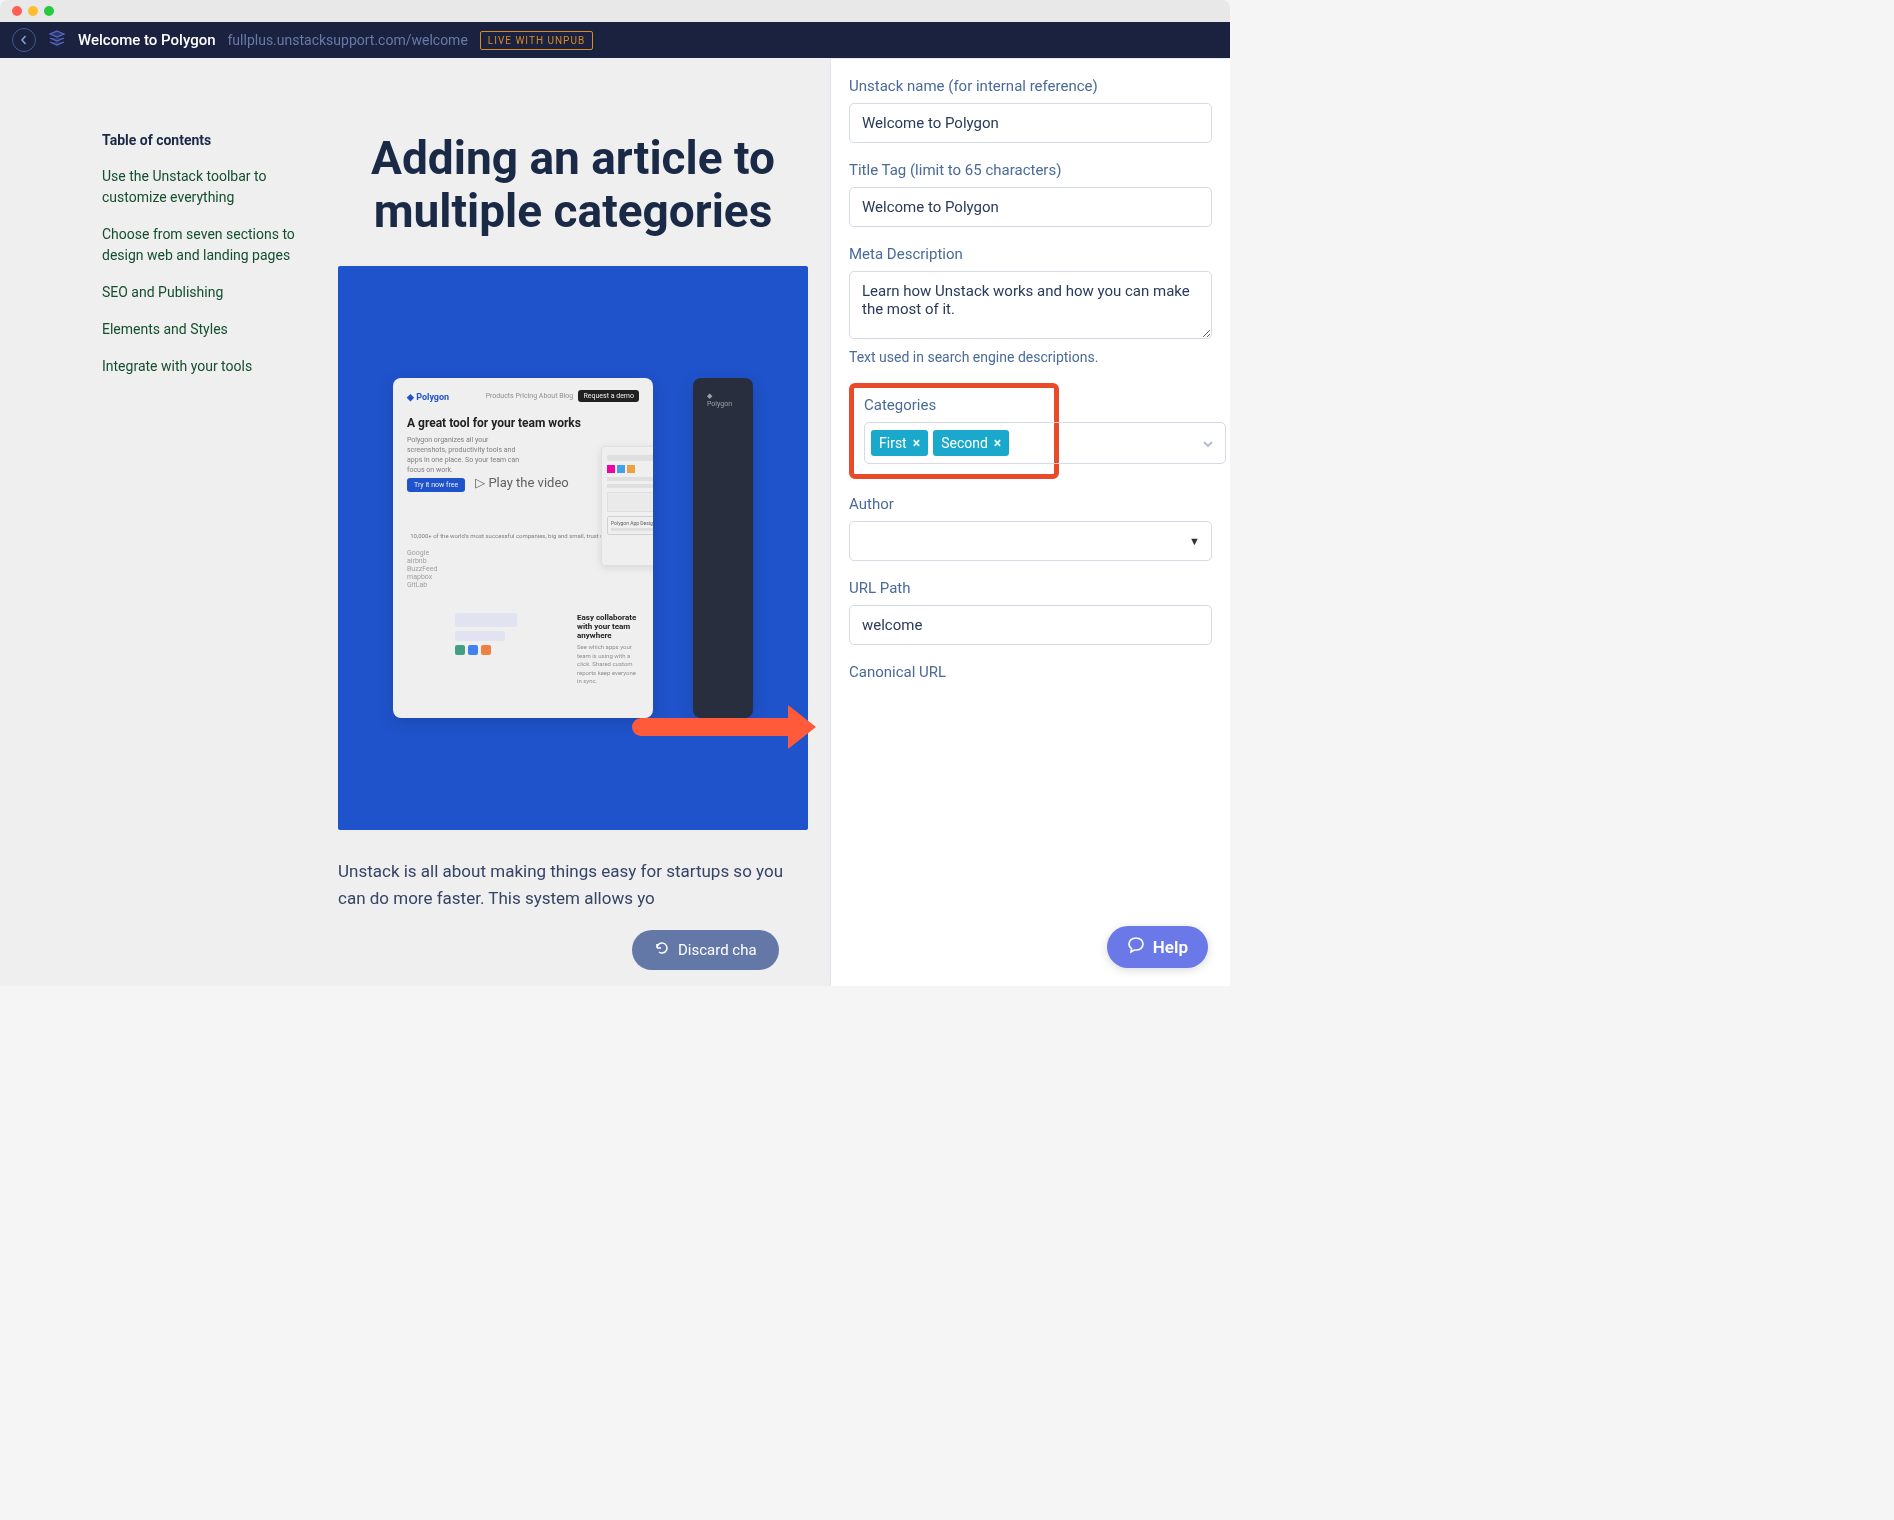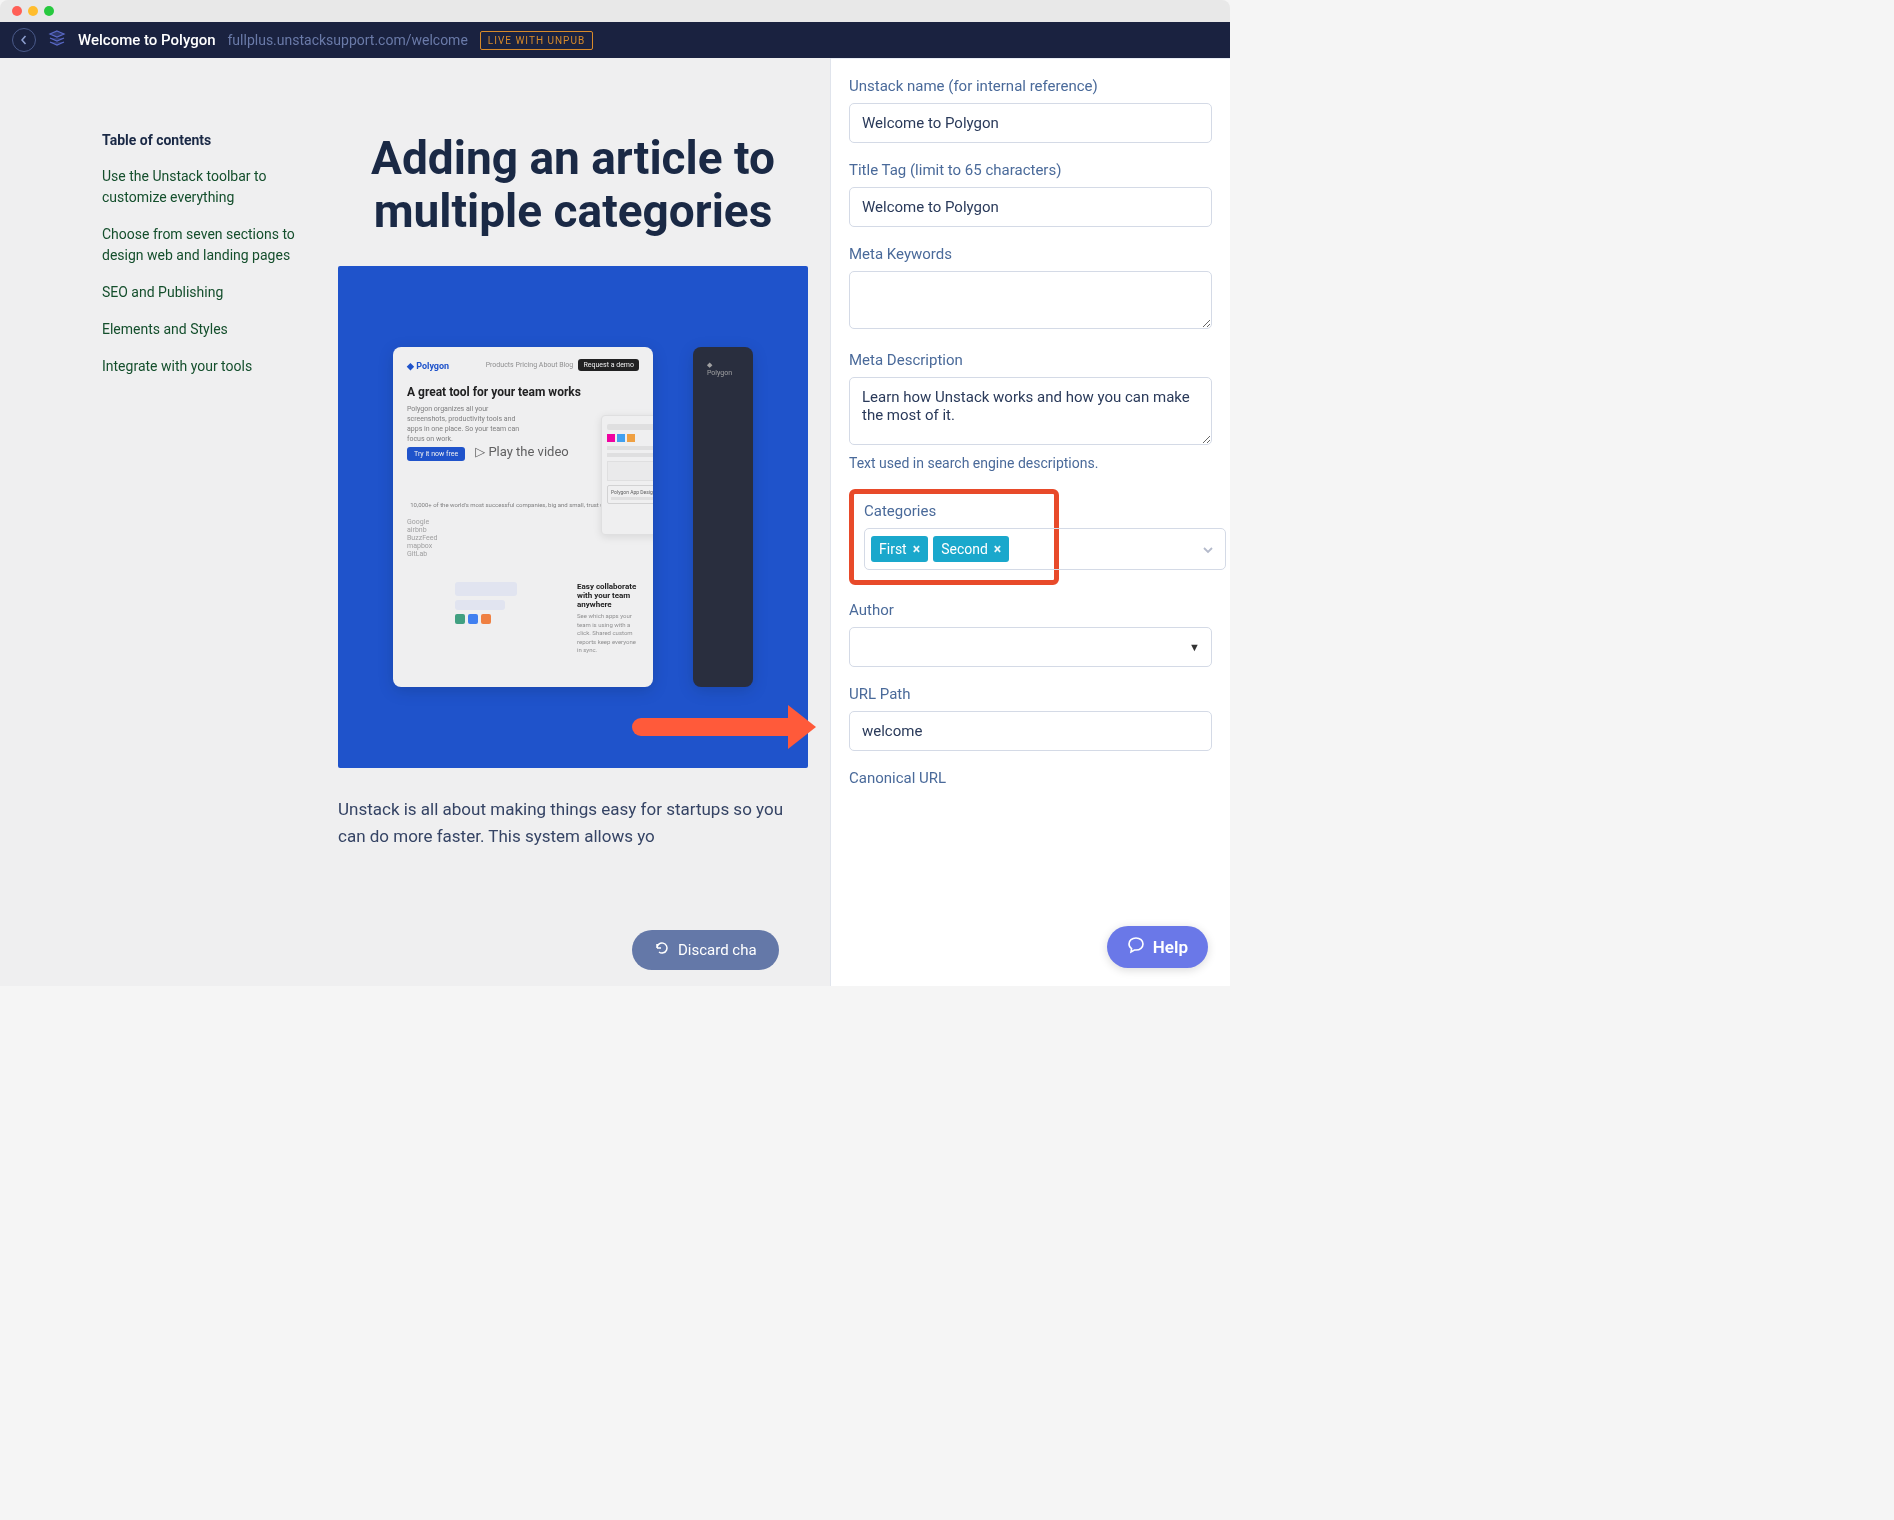--- a/index.html
+++ b/index.html
@@ -133,21 +133,21 @@
 .big-heading {
   font-size: 46px;
   font-weight: 700;
   color: #1a2a48;
   text-align: center;
   line-height: 1.15;
 }
 .hero-box {
   background: #2058d8;
   margin-top: 28px;
-  height: 502px;
+  height: 564px;
   border-radius: 2px;
   display: flex;
   align-items: center;
   justify-content: center;
   gap: 40px;
   padding: 48px;
   position: relative;
 }
 .mock-card {
   background: #fff;
@@ -444,24 +444,20 @@
       <div class="field-group">
         <label class="field-label">Unstack name (for internal reference)</label>
         <input class="field-input" value="Welcome to Polygon" style="">
       </div>
 
       <div class="field-group">
         <label class="field-label">Title Tag (limit to 65 characters)</label>
         <input class="field-input" value="Welcome to Polygon" style="">
       </div>
 
-      <div class="field-group">
-        <label class="field-label">Meta Keywords</label>
-        <textarea class="field-textarea small" style=""></textarea>
-      </div>
 
       <div class="field-group">
         <label class="field-label">Meta Description</label>
         <textarea class="field-textarea med" style="">Learn how Unstack works and how you can make the most of it.</textarea>
         <div class="field-hint">Text used in search engine descriptions.</div>
       </div>
 
 
       <div class="categories-highlight">
         <label class="field-label">Categories</label>

